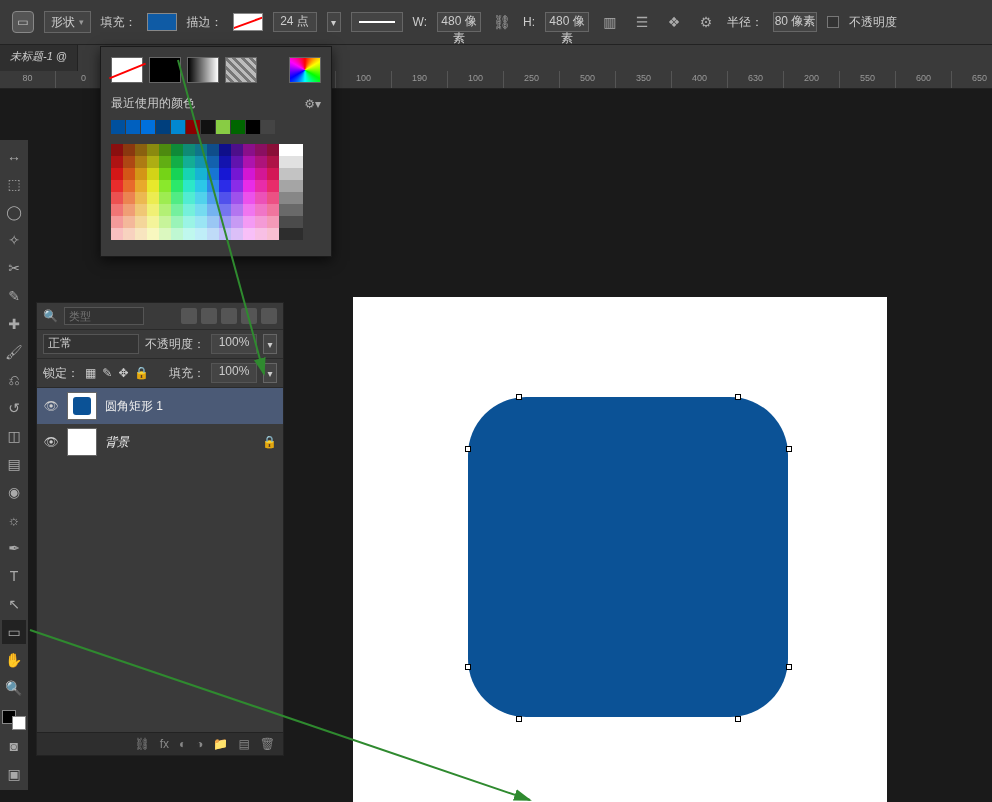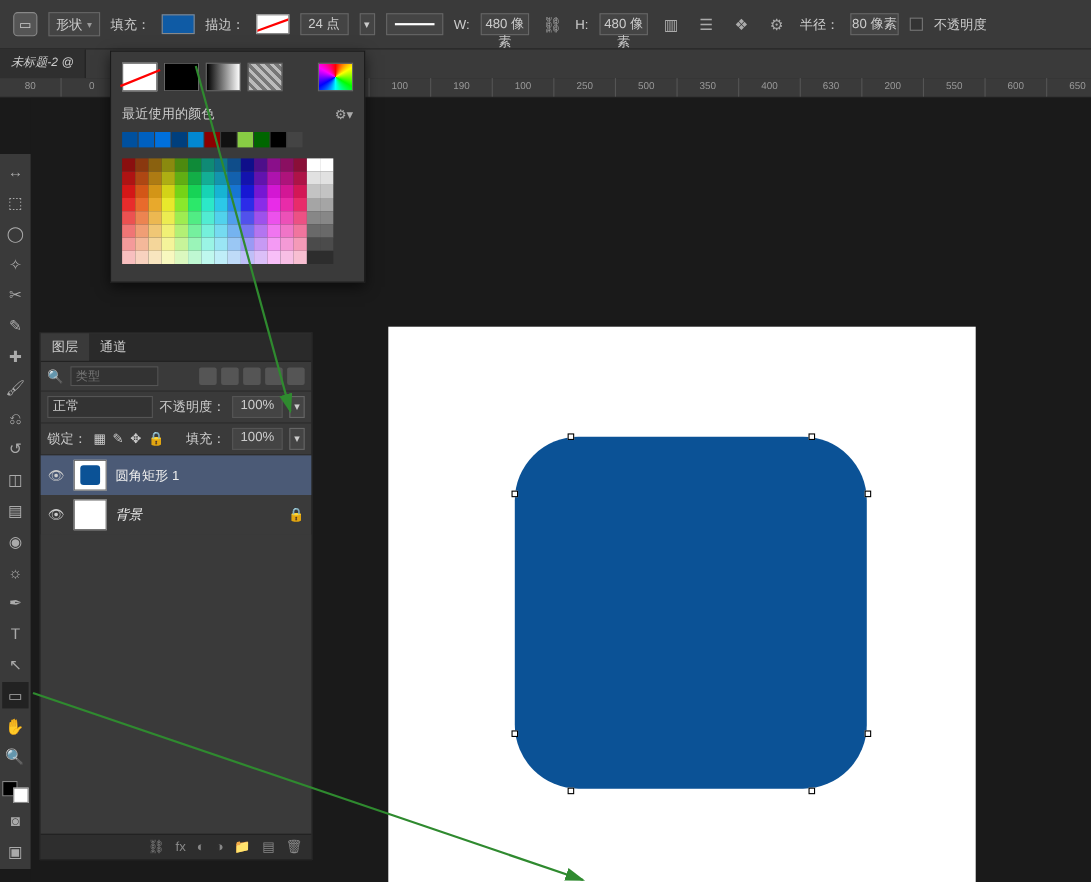--- a/index.html
+++ b/index.html
@@ -104,21 +104,21 @@
   <div class="icon-btn">☰</div>
   <div class="icon-btn">❖</div>
   <div class="icon-btn">⚙</div>
   <span class="label">半径：</span>
   <div class="num-input">80 像素</div>
   <div class="checkbox"></div>
   <span class="label">不透明度</span>
 </div>
 
 <div class="tab-bar">
-  <div class="doc-tab">未标题-2 @</div>
+  <div class="doc-tab">未标题-1 @</div>
 </div>
 
 <div class="ruler-h" id="rulerH">
     <div class="ruler-tick">80</div>
     <div class="ruler-tick">0</div>
     <div class="ruler-tick">400</div>
     <div class="ruler-tick"></div>
     <div class="ruler-tick"></div>
     <div class="ruler-tick">50</div>
     <div class="ruler-tick">100</div>
@@ -173,24 +173,20 @@
   <div class="handle" style="left:707px;top:305px"></div>
   <div class="handle" style="left:437px;top:357px"></div>
   <div class="handle" style="left:758px;top:357px"></div>
   <div class="handle" style="left:437px;top:575px"></div>
   <div class="handle" style="left:758px;top:575px"></div>
   <div class="handle" style="left:488px;top:627px"></div>
   <div class="handle" style="left:707px;top:627px"></div>
 </div>
 
 <div class="layers-panel">
-  <div class="panel-tabs">
-    <div class="panel-tab active">图层</div>
-    <div class="panel-tab">通道</div>
-  </div>
   <div class="panel-row">
     <span>🔍</span>
     <input class="search" placeholder="类型" style="">
     <div class="filter-icons">
         <span></span>
         <span></span>
         <span></span>
         <span></span>
         <span></span>
       </div>

